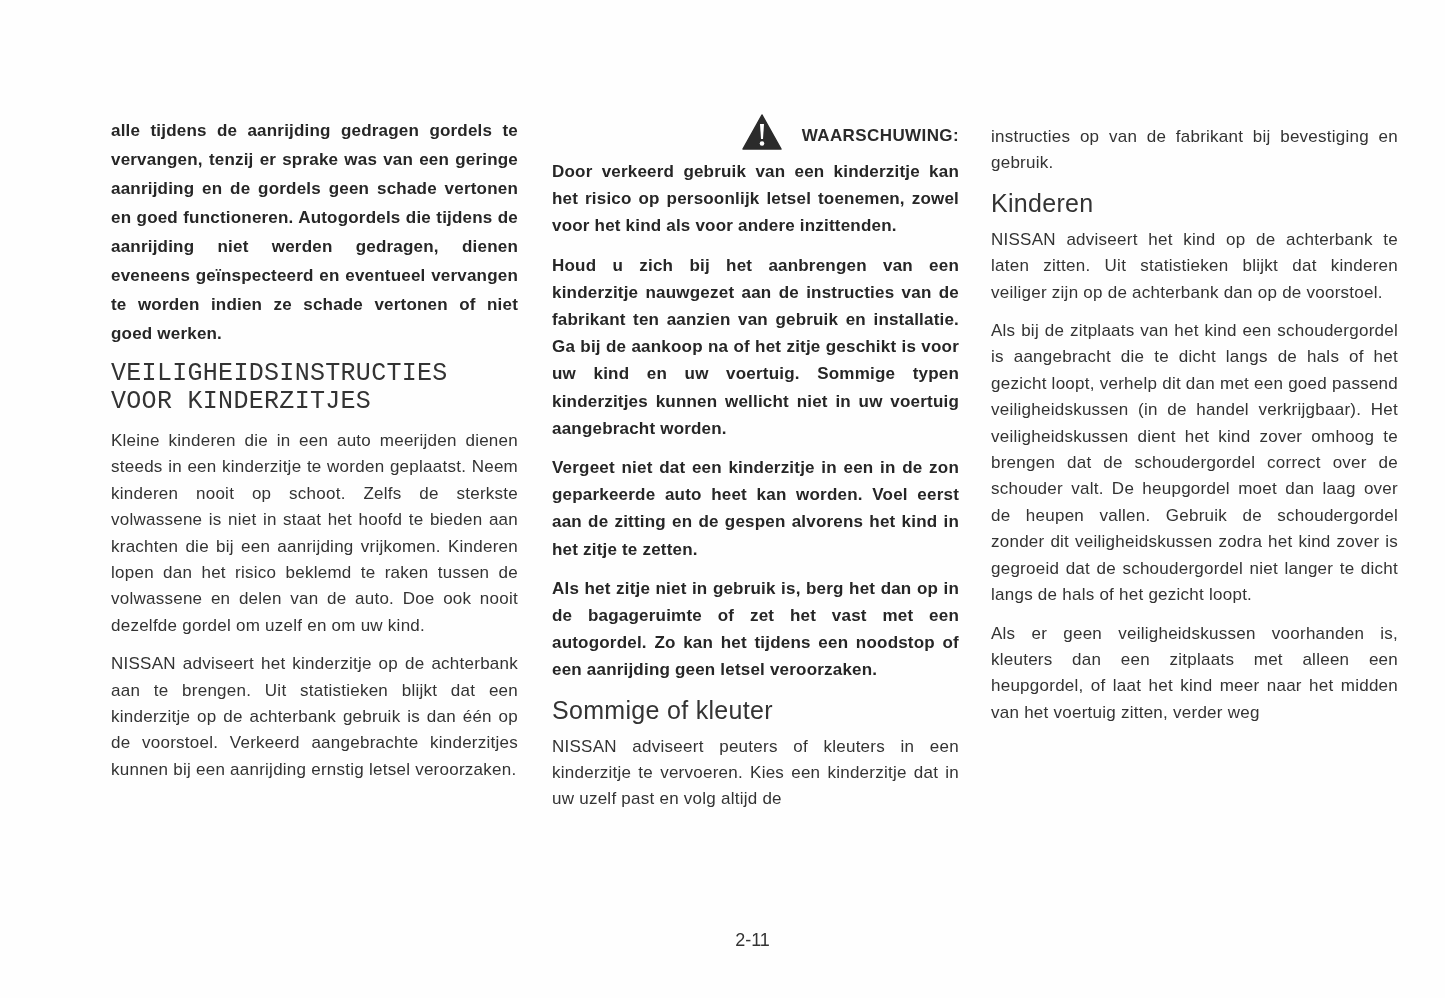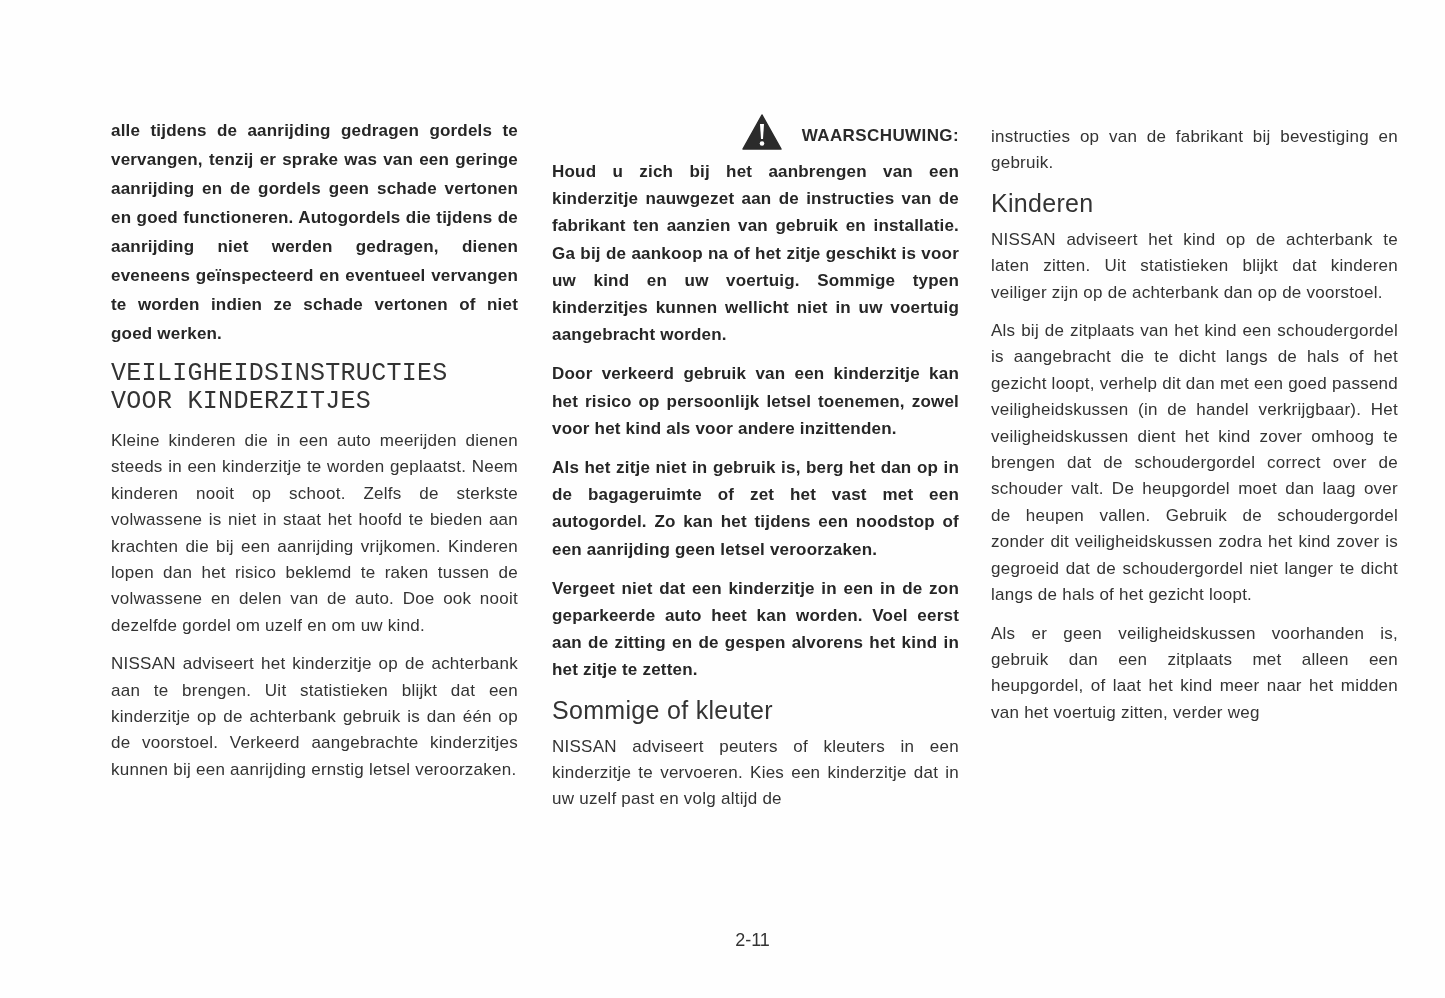--- a/index.html
+++ b/index.html
@@ -102,30 +102,30 @@
 
   <div class="col col-mid">
     <div class="warning-header">
       <svg class="warning-icon" viewBox="0 0 40 36">
         <path d="M20 1 L39 35 L1 35 Z" fill="#2b2b2b" stroke="#2b2b2b" stroke-width="1.5" stroke-linejoin="round"></path>
         <path d="M18 10 L22 10 L21 25 L19 25 Z" fill="#ffffff"></path>
         <circle cx="20" cy="29.5" r="2.3" fill="#ffffff"></circle>
       </svg>
       <span class="warning-title">WAARSCHUWING:</span>
     </div>
+    <p class="bold">Door verkeerd gebruik van een kinderzitje kan het risico op persoonlijk letsel toenemen, zowel voor het kind als voor andere inzittenden.</p>
     <p class="bold">Houd u zich bij het aanbrengen van een kinderzitje nauwgezet aan de instructies van de fabrikant ten aanzien van gebruik en installatie. Ga bij de aankoop na of het zitje geschikt is voor uw kind en uw voertuig. Sommige typen kinderzitjes kunnen wellicht niet in uw voertuig aangebracht worden.</p>
-    <p class="bold">Door verkeerd gebruik van een kinderzitje kan het risico op persoonlijk letsel toenemen, zowel voor het kind als voor andere inzittenden.</p>
+    <p class="bold">Vergeet niet dat een kinderzitje in een in de zon geparkeerde auto heet kan worden. Voel eerst aan de zitting en de gespen alvorens het kind in het zitje te zetten.</p>
     <p class="bold">Als het zitje niet in gebruik is, berg het dan op in de bagageruimte of zet het vast met een autogordel. Zo kan het tijdens een noodstop of een aanrijding geen letsel veroorzaken.</p>
-    <p class="bold">Vergeet niet dat een kinderzitje in een in de zon geparkeerde auto heet kan worden. Voel eerst aan de zitting en de gespen alvorens het kind in het zitje te zetten.</p>
     <h2>Sommige of kleuter</h2>
     <p>NISSAN adviseert peuters of kleuters in een kinderzitje te vervoeren. Kies een kinderzitje dat in uw uzelf past en volg altijd de</p>
   </div>
 
   <div class="col col-right">
     <p>instructies op van de fabrikant bij bevestiging en gebruik.</p>
     <h2>Kinderen</h2>
     <p>NISSAN adviseert het kind op de achterbank te laten zitten. Uit statistieken blijkt dat kinderen veiliger zijn op de achterbank dan op de voorstoel.</p>
     <p>Als bij de zitplaats van het kind een schoudergordel is aangebracht die te dicht langs de hals of het gezicht loopt, verhelp dit dan met een goed passend veiligheidskussen (in de handel verkrijgbaar). Het veiligheidskussen dient het kind zover omhoog te brengen dat de schoudergordel correct over de schouder valt. De heupgordel moet dan laag over de heupen vallen. Gebruik de schoudergordel zonder dit veiligheidskussen zodra het kind zover is gegroeid dat de schoudergordel niet langer te dicht langs de hals of het gezicht loopt.</p>
-    <p>Als er geen veiligheidskussen voorhanden is, gebruik dan een zitplaats met alleen een heupgordel, of laat het kind meer naar het midden van het voertuig zitten, verder weg</p>
+    <p>Als er geen veiligheidskussen voorhanden is, kleuters dan een zitplaats met alleen een heupgordel, of laat het kind meer naar het midden van het voertuig zitten, verder weg</p>
   </div>
 
   <div class="page-number">2-11</div>
 </div>
 
 </body></html>

